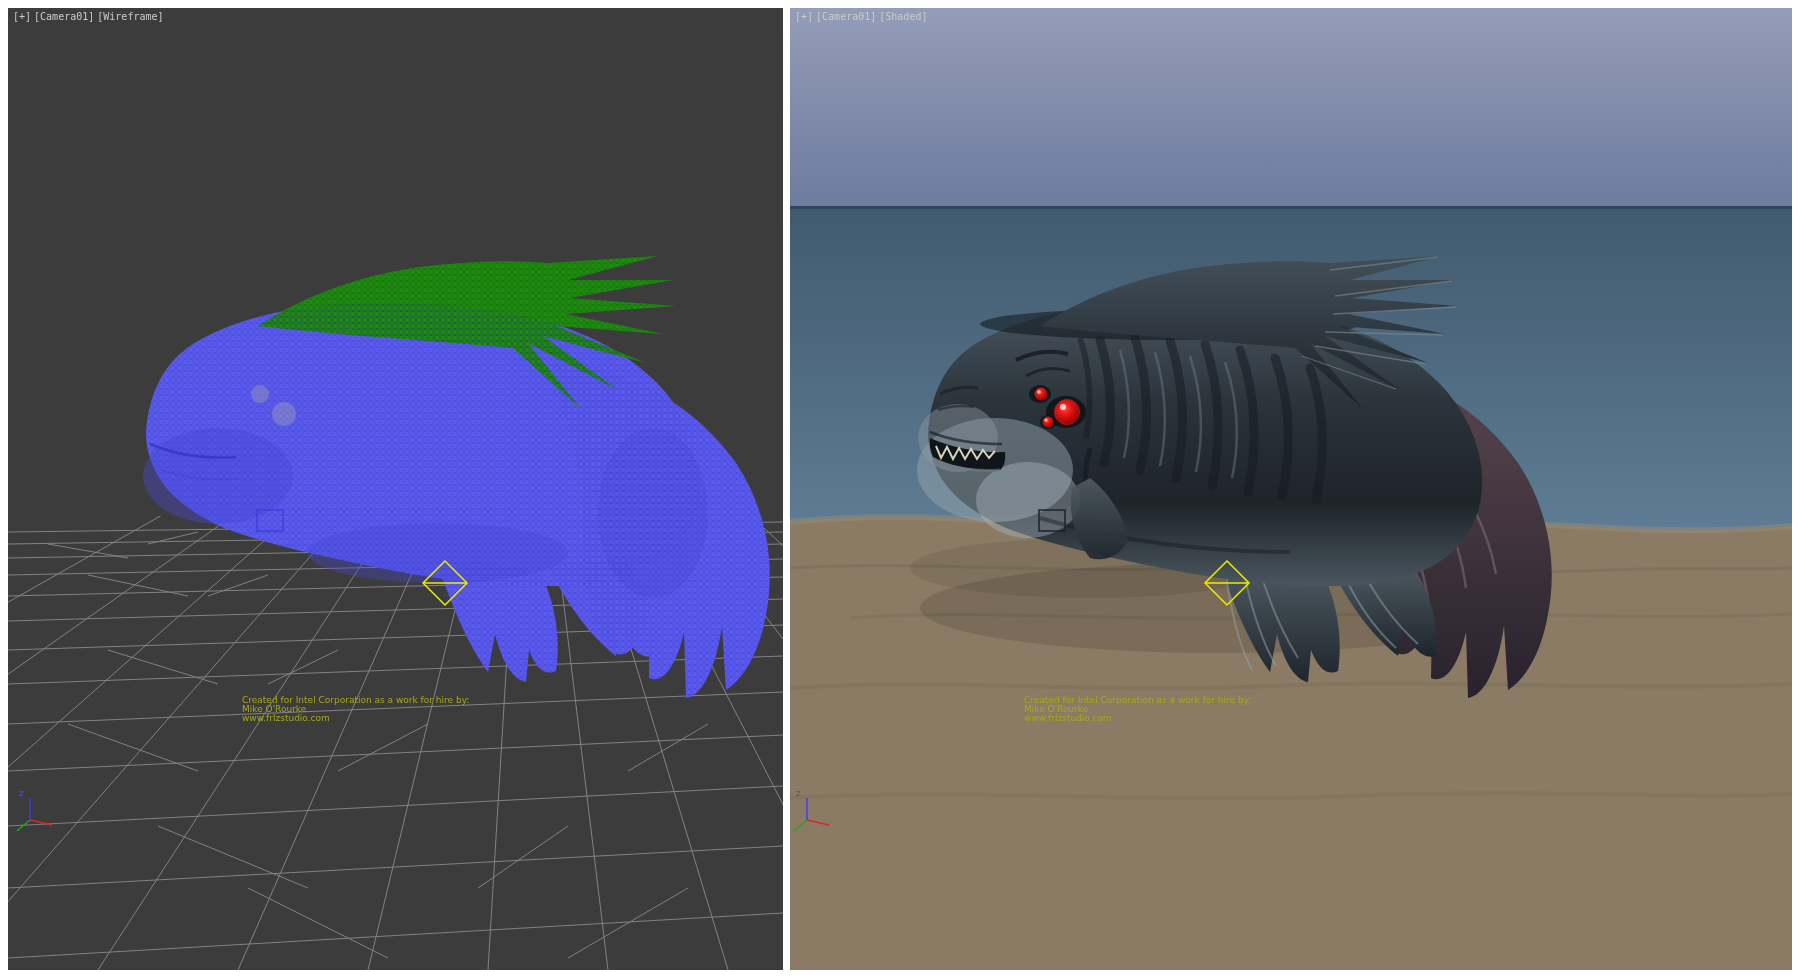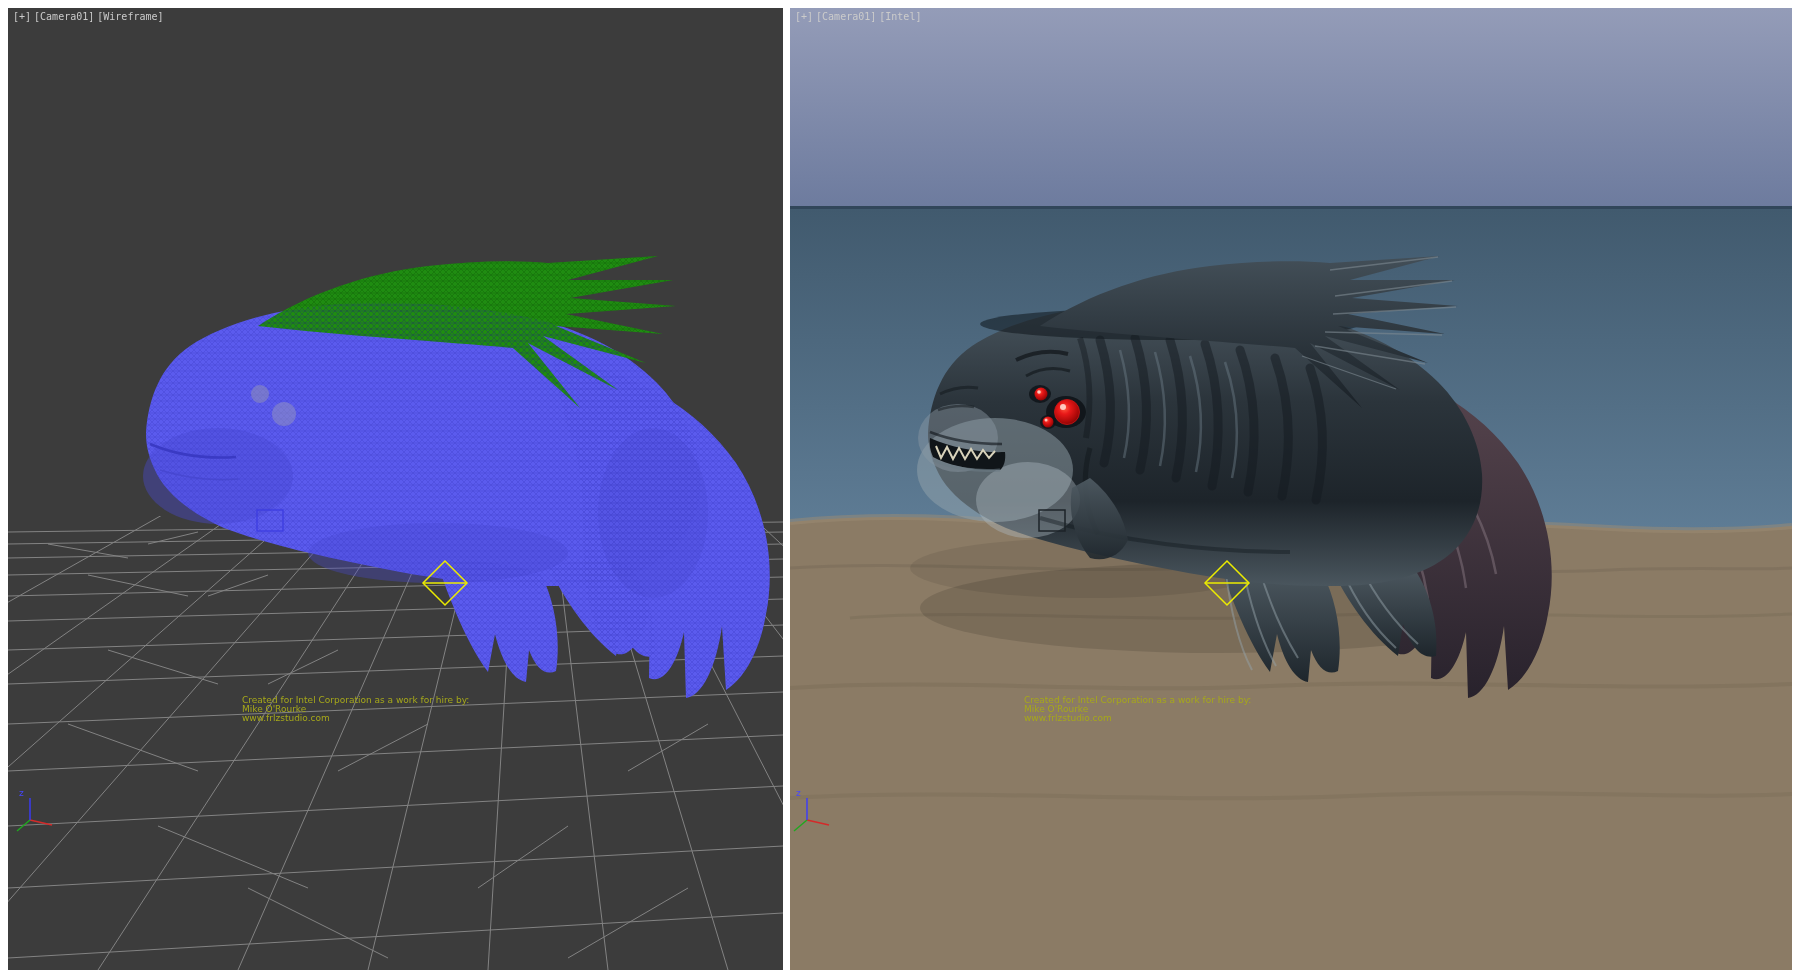--- a/index.html
+++ b/index.html
@@ -270,17 +270,17 @@
       </g>
 
       <use href="#box-def" stroke="#1d2328" stroke-width="1.5"></use>
       <use href="#diamond-def" stroke="#ecec00" stroke-width="1.5"></use>
       <use href="#wm-def"></use>
       <use href="#tripod-def" x="17" y="812"></use>
     </svg>
     <div class="vp-label">
       <span>[+]</span>
       <span>[Camera01]</span>
-      <span>[Intel]</span>
+      <span>[Shaded]</span>
     </div>
   </div>
 
 </div>
 
 </body></html>

